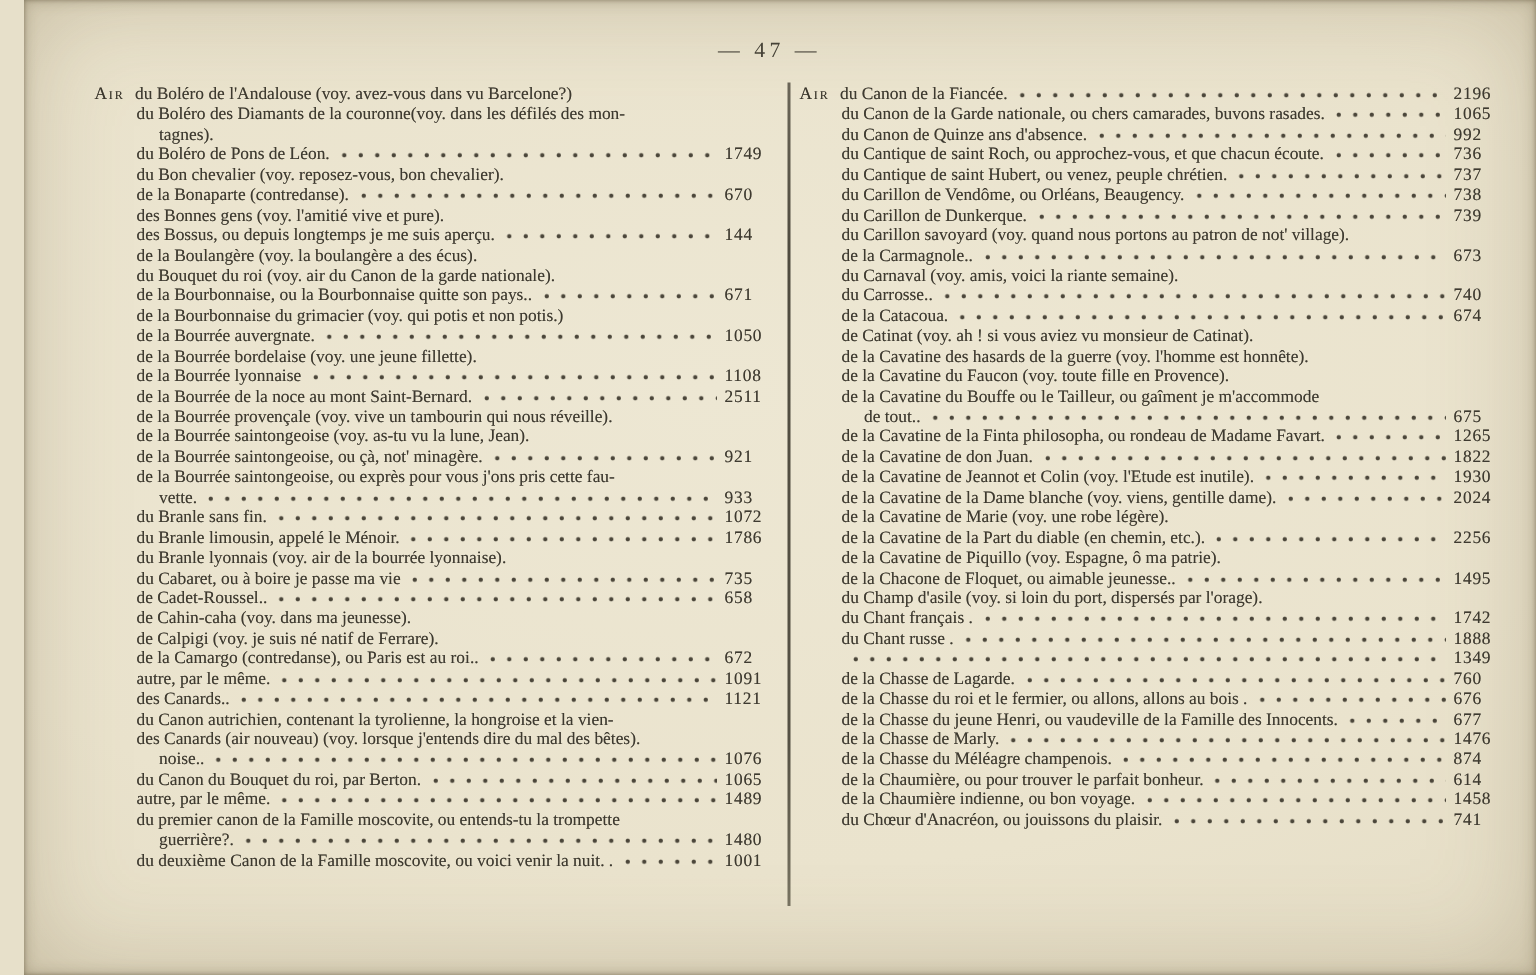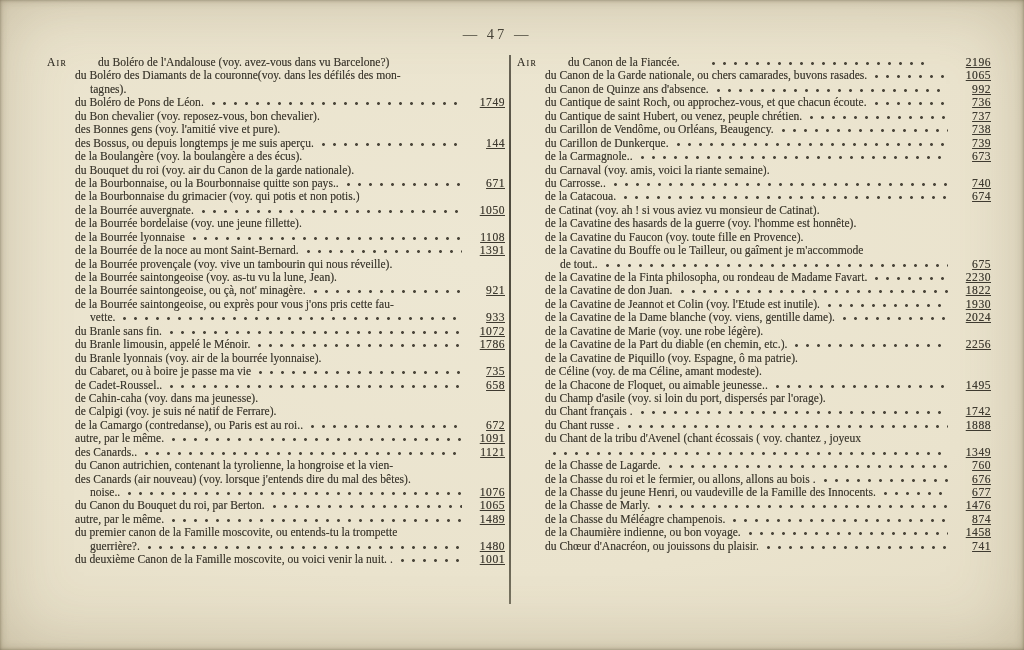--- a/index.html
+++ b/index.html
@@ -9,20 +9,21 @@
     background: #e7e0ca;
   }
   .paper {
     position: absolute; inset: 0;
     background: radial-gradient(ellipse 130% 110% at 46% 40%,
       #ede7d3 0%, #eae3cd 45%, #e3dbc3 75%, #d3cab0 96%, #c2b898 100%);
     box-shadow:
       inset 0 0 70px rgba(115, 98, 62, 0.28),
       inset 0 0 10px rgba(80, 68, 40, 0.30),
       inset 0 0 3px  rgba(60, 52, 32, 0.45);
+    margin-left: 16px;
   }
   .pageno {
     position: absolute; top: 26px; left: 0; width: 994px;
     text-align: center;
     font-size: 14.5px; letter-spacing: 3px;
     color: #464237;
   }
   .divider {
     position: absolute; left: 509px; top: 55px;
     width: 1.5px; height: 549px;
@@ -32,33 +33,33 @@
     position: absolute; top: 56px;
     font-size: 11.6px; line-height: 13.45px;
     color: #3e3a30;
     text-shadow: 0 0 0.4px rgba(62, 58, 48, 0.55);
   }
   .col-left  { left: 47px;  width: 458px; }
   .col-right { left: 517px; width: 474px; }
   .line { display: flex; align-items: baseline; white-space: nowrap; height: 13.45px; }
   .line.entry { padding-left: 28px; }
   .line.wrap  { padding-left: 43px; }
-  .line.first { padding-left: 0; gap: 24px; }
+  .line.first { padding-left: 0; }
   .prefix {
     font-variant: small-caps; letter-spacing: 1.2px;
     margin-right: 7px; color: #3a362c;
   }
   .txt { flex: 0 0 auto; }
   .leader {
     flex: 1 1 auto; min-width: 10px; height: 5px;
     margin: 0 5px 0 7px;
     background-image: radial-gradient(circle at 2.5px 2.5px, #4b463a 1.15px, rgba(0,0,0,0) 1.7px);
     background-size: 11px 5px; background-repeat: repeat-x;
   }
-  .pg { flex: 0 0 38px; text-align: right; letter-spacing: 0.5px; text-decoration: underline; }
+  .pg { flex: 0 0 38px; text-align: left; letter-spacing: 0.5px; }
 </style>
 </head>
 <body>
 
 <div class="paper">
   <div class="pageno">— 47 —</div>
   <div class="divider"></div>
   <div class="col col-left">
       <div class="line first">
         <span class="prefix">Air</span>
@@ -72,20 +73,25 @@
       </div>
       <div class="line entry">
         <span class="txt">du Boléro de Pons de Léon.</span>
         <span class="leader"></span>
         <span class="pg">1749</span>
       </div>
       <div class="line entry">
         <span class="txt">du Bon chevalier (voy. reposez-vous, bon chevalier).</span>
       </div>
       <div class="line entry">
+        <span class="txt">de la Bonaparte (contredanse).</span>
+        <span class="leader"></span>
+        <span class="pg">670</span>
+      </div>
+      <div class="line entry">
         <span class="txt">des Bonnes gens (voy. l'amitié vive et pure).</span>
       </div>
       <div class="line entry">
         <span class="txt">des Bossus, ou depuis longtemps je me suis aperçu.</span>
         <span class="leader"></span>
         <span class="pg">144</span>
       </div>
       <div class="line entry">
         <span class="txt">de la Boulangère (voy. la boulangère a des écus).</span>
       </div>
@@ -109,21 +115,21 @@
         <span class="txt">de la Bourrée bordelaise (voy. une jeune fillette).</span>
       </div>
       <div class="line entry">
         <span class="txt">de la Bourrée lyonnaise</span>
         <span class="leader"></span>
         <span class="pg">1108</span>
       </div>
       <div class="line entry">
         <span class="txt">de la Bourrée de la noce au mont Saint-Bernard.</span>
         <span class="leader"></span>
-        <span class="pg">1391</span>
+        <span class="pg">2511</span>
       </div>
       <div class="line entry">
         <span class="txt">de la Bourrée provençale (voy. vive un tambourin qui nous réveille).</span>
       </div>
       <div class="line entry">
         <span class="txt">de la Bourrée saintongeoise (voy. as-tu vu la lune, Jean).</span>
       </div>
       <div class="line entry">
         <span class="txt">de la Bourrée saintongeoise, ou çà, not' minagère.</span>
         <span class="leader"></span>
@@ -247,20 +253,23 @@
         <span class="txt">du Carillon de Vendôme, ou Orléans, Beaugency.</span>
         <span class="leader"></span>
         <span class="pg">738</span>
       </div>
       <div class="line entry">
         <span class="txt">du Carillon de Dunkerque.</span>
         <span class="leader"></span>
         <span class="pg">739</span>
       </div>
       <div class="line entry">
+        <span class="txt">du Carillon savoyard (voy. quand nous portons au patron de not' village).</span>
+      </div>
+      <div class="line entry">
         <span class="txt">de la Carmagnole..</span>
         <span class="leader"></span>
         <span class="pg">673</span>
       </div>
       <div class="line entry">
         <span class="txt">du Carnaval (voy. amis, voici la riante semaine).</span>
       </div>
       <div class="line entry">
         <span class="txt">du Carrosse..</span>
         <span class="leader"></span>
@@ -284,21 +293,21 @@
         <span class="txt">de la Cavatine du Bouffe ou le Tailleur, ou gaîment je m'accommode</span>
       </div>
       <div class="line wrap">
         <span class="txt">de tout..</span>
         <span class="leader"></span>
         <span class="pg">675</span>
       </div>
       <div class="line entry">
         <span class="txt">de la Cavatine de la Finta philosopha, ou rondeau de Madame Favart.</span>
         <span class="leader"></span>
-        <span class="pg">2230</span>
+        <span class="pg">1265</span>
       </div>
       <div class="line entry">
         <span class="txt">de la Cavatine de don Juan.</span>
         <span class="leader"></span>
         <span class="pg">1822</span>
       </div>
       <div class="line entry">
         <span class="txt">de la Cavatine de Jeannot et Colin (voy. l'Etude est inutile).</span>
         <span class="leader"></span>
         <span class="pg">1930</span>
@@ -313,44 +322,38 @@
       </div>
       <div class="line entry">
         <span class="txt">de la Cavatine de la Part du diable (en chemin, etc.).</span>
         <span class="leader"></span>
         <span class="pg">2256</span>
       </div>
       <div class="line entry">
         <span class="txt">de la Cavatine de Piquillo (voy. Espagne, ô ma patrie).</span>
       </div>
       <div class="line entry">
-        <span class="txt">de Céline (voy. de ma Céline, amant modeste).</span>
-      </div>
-      <div class="line entry">
         <span class="txt">de la Chacone de Floquet, ou aimable jeunesse..</span>
         <span class="leader"></span>
         <span class="pg">1495</span>
       </div>
       <div class="line entry">
         <span class="txt">du Champ d'asile (voy. si loin du port, dispersés par l'orage).</span>
       </div>
       <div class="line entry">
         <span class="txt">du Chant français .</span>
         <span class="leader"></span>
         <span class="pg">1742</span>
       </div>
       <div class="line entry">
         <span class="txt">du Chant russe .</span>
         <span class="leader"></span>
         <span class="pg">1888</span>
       </div>
       <div class="line entry">
-        <span class="txt">du Chant de la tribu d'Avenel (chant écossais ( voy. chantez , joyeux</span>
-      </div>
-      <div class="line entry">
         <span class="leader"></span>
         <span class="pg">1349</span>
       </div>
       <div class="line entry">
         <span class="txt">de la Chasse de Lagarde.</span>
         <span class="leader"></span>
         <span class="pg">760</span>
       </div>
       <div class="line entry">
         <span class="txt">de la Chasse du roi et le fermier, ou allons, allons au bois .</span>
@@ -364,20 +367,25 @@
       </div>
       <div class="line entry">
         <span class="txt">de la Chasse de Marly.</span>
         <span class="leader"></span>
         <span class="pg">1476</span>
       </div>
       <div class="line entry">
         <span class="txt">de la Chasse du Méléagre champenois.</span>
         <span class="leader"></span>
         <span class="pg">874</span>
+      </div>
+      <div class="line entry">
+        <span class="txt">de la Chaumière, ou pour trouver le parfait bonheur.</span>
+        <span class="leader"></span>
+        <span class="pg">614</span>
       </div>
       <div class="line entry">
         <span class="txt">de la Chaumière indienne, ou bon voyage.</span>
         <span class="leader"></span>
         <span class="pg">1458</span>
       </div>
       <div class="line entry">
         <span class="txt">du Chœur d'Anacréon, ou jouissons du plaisir.</span>
         <span class="leader"></span>
         <span class="pg">741</span>

